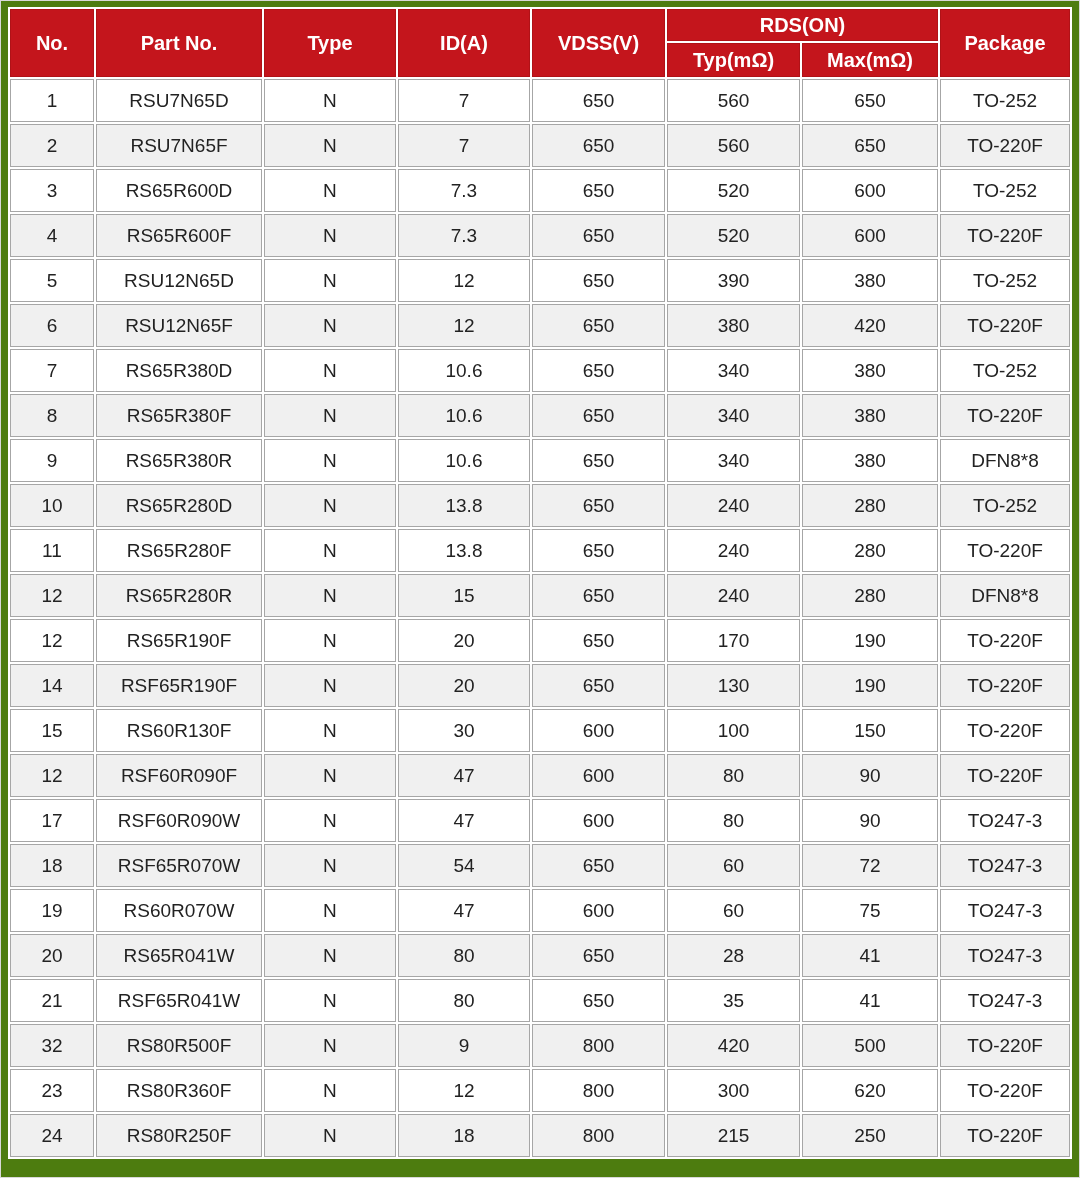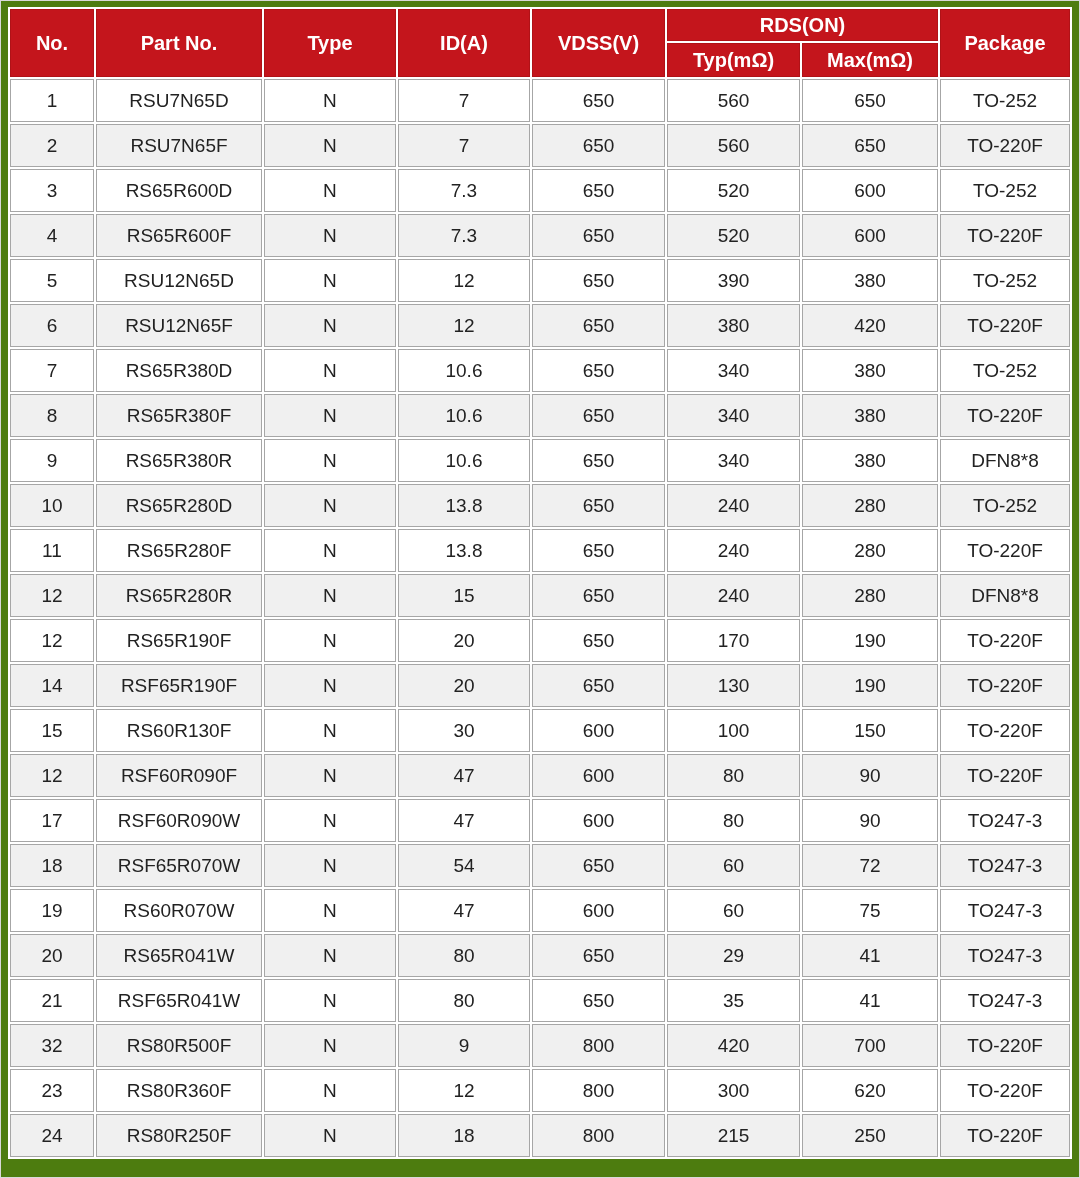--- a/index.html
+++ b/index.html
@@ -287,42 +287,42 @@
           <td>60</td>
           <td>75</td>
           <td>TO247-3</td>
         </tr>
         <tr>
           <td>20</td>
           <td>RS65R041W</td>
           <td>N</td>
           <td>80</td>
           <td>650</td>
-          <td>29</td>
+          <td>28</td>
           <td>41</td>
           <td>TO247-3</td>
         </tr>
         <tr>
           <td>21</td>
           <td>RSF65R041W</td>
           <td>N</td>
           <td>80</td>
           <td>650</td>
           <td>35</td>
           <td>41</td>
           <td>TO247-3</td>
         </tr>
         <tr>
           <td>32</td>
           <td>RS80R500F</td>
           <td>N</td>
           <td>9</td>
           <td>800</td>
           <td>420</td>
-          <td>700</td>
+          <td>500</td>
           <td>TO-220F</td>
         </tr>
         <tr>
           <td>23</td>
           <td>RS80R360F</td>
           <td>N</td>
           <td>12</td>
           <td>800</td>
           <td>300</td>
           <td>620</td>

